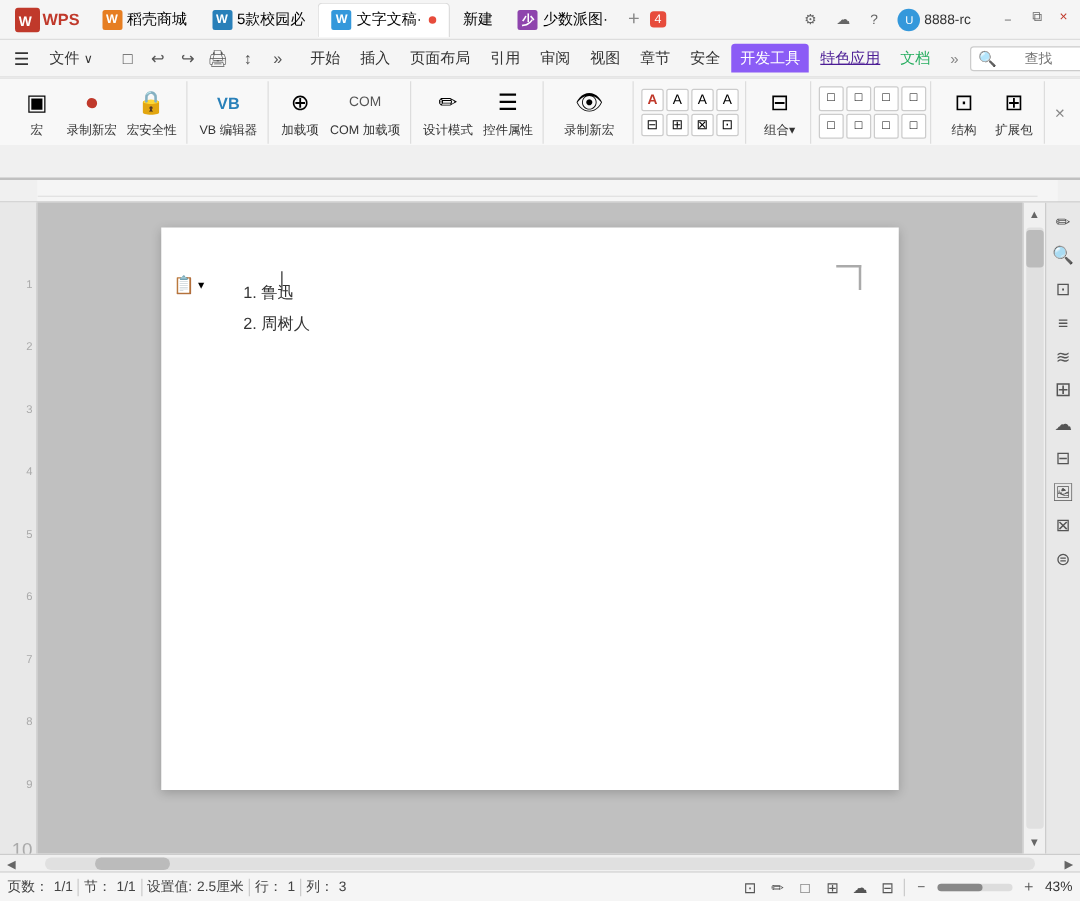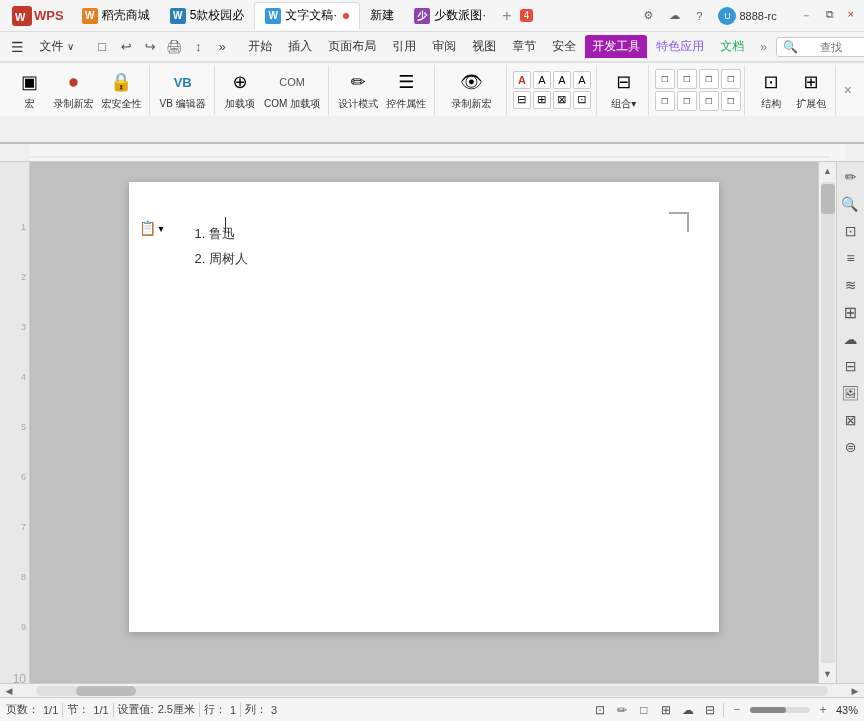--- a/index.html
+++ b/index.html
@@ -368,22 +368,22 @@
   <div class="menu-separator"></div>
 
   <div class="menu-item">开始</div>
   <div class="menu-item">插入</div>
   <div class="menu-item">页面布局</div>
   <div class="menu-item">引用</div>
   <div class="menu-item">审阅</div>
   <div class="menu-item">视图</div>
   <div class="menu-item">章节</div>
   <div class="menu-item">安全</div>
-  <div class="menu-item" style="background:#a21caf;color:white;border-radius:3px 3px 0 0;">开发工具</div>
-  <div class="menu-item" style="color:#8b5cf6;">特色应用</div>
+  <div class="menu-item" style="background:#8b5cf6;color:white;border-radius:3px 3px 0 0;">开发工具</div>
+  <div class="menu-item" style="color:#4c1d95;text-decoration:underline;">特色应用</div>
   <div class="menu-item" style="color:#27ae60;">文档</div>
   <div class="menu-item" style="color:#888;">»</div>
 
   <div class="menu-right">
     <div class="search-box">
       <span>🔍</span>
       <input type="text" placeholder="查找" style="">
     </div>
 
   </div>
@@ -516,21 +516,21 @@
 
     <div style="position:absolute;top:60px;right:3px;font-size:9px;color:#aaa;">1</div>
     <div style="position:absolute;top:110px;right:3px;font-size:9px;color:#aaa;">2</div>
     <div style="position:absolute;top:160px;right:3px;font-size:9px;color:#aaa;">3</div>
     <div style="position:absolute;top:210px;right:3px;font-size:9px;color:#aaa;">4</div>
     <div style="position:absolute;top:260px;right:3px;font-size:9px;color:#aaa;">5</div>
     <div style="position:absolute;top:310px;right:3px;font-size:9px;color:#aaa;">6</div>
     <div style="position:absolute;top:360px;right:3px;font-size:9px;color:#aaa;">7</div>
     <div style="position:absolute;top:410px;right:3px;font-size:9px;color:#aaa;">8</div>
     <div style="position:absolute;top:460px;right:3px;font-size:9px;color:#aaa;">9</div>
-    <div style="position:absolute;top:510px;right:3px;font-size:12px;color:#aaa;">10</div>
+    <div style="position:absolute;top:510px;right:3px;font-size:15px;color:#aaa;">10</div>
 
   </div>
 
   <div id="scroll-area" style="flex:1;background:#c0c0c0;overflow:hidden;position:relative;">
 
     <div id="doc-page">
 
       <div style="position:absolute;left:96px;top:35px;width:1px;height:16px;background:#333;"></div>
 
       <div class="paste-widget">

